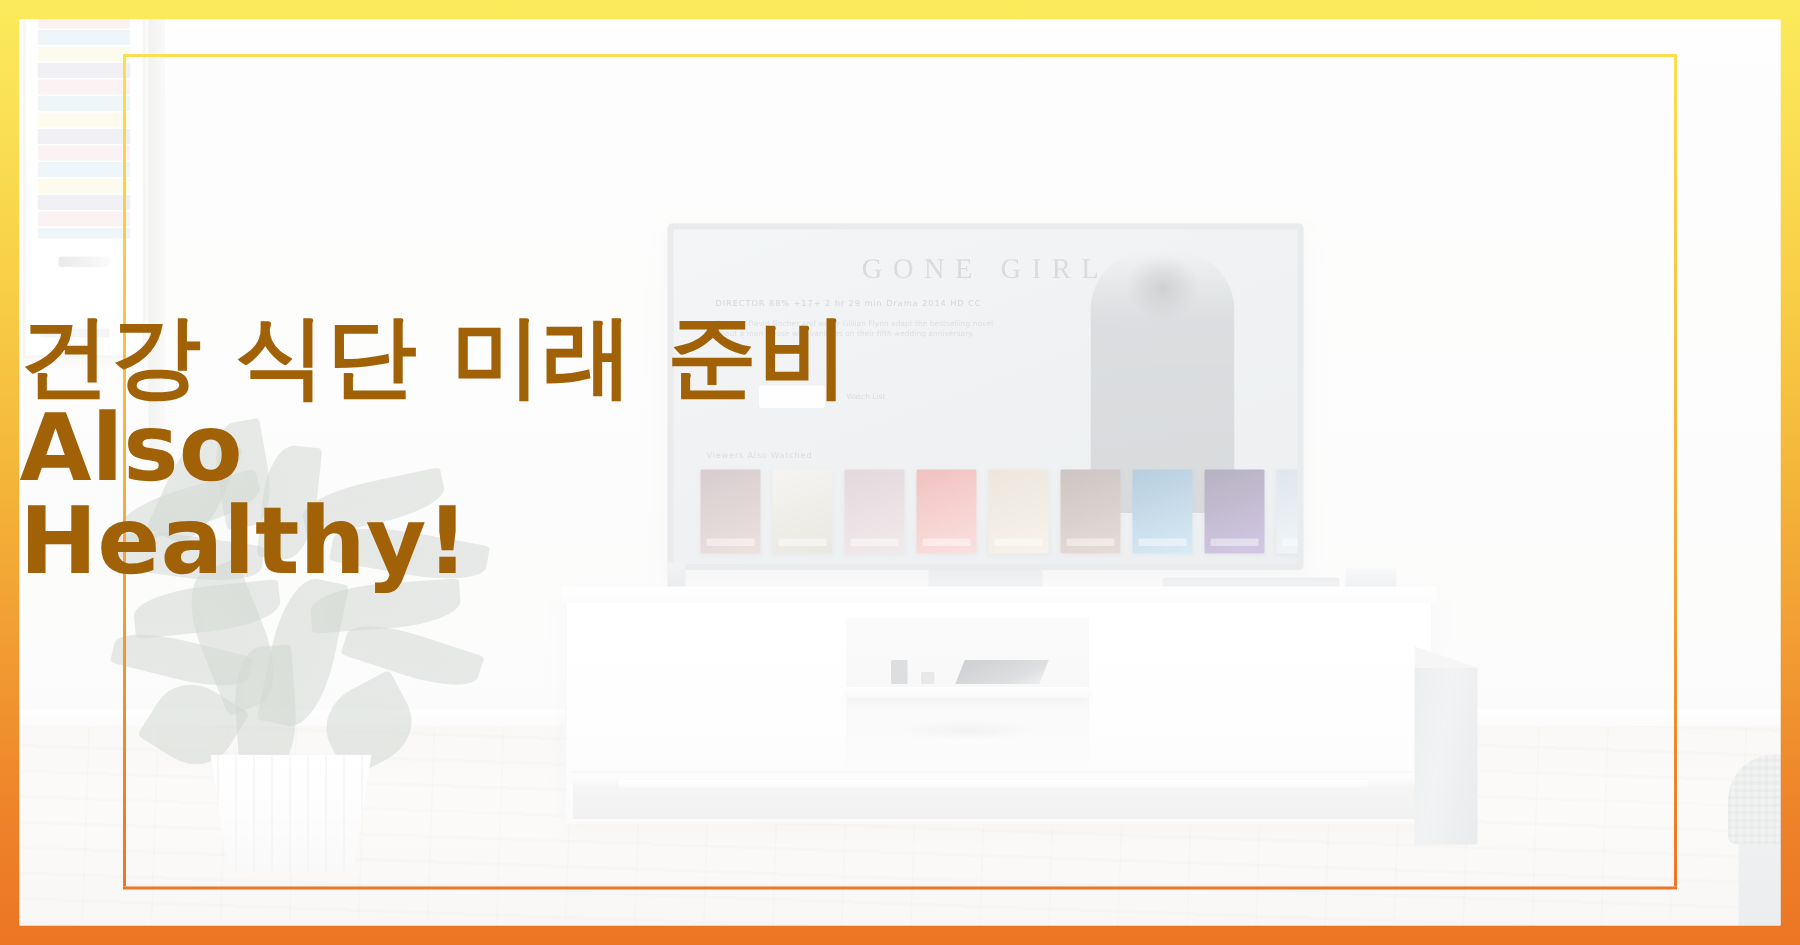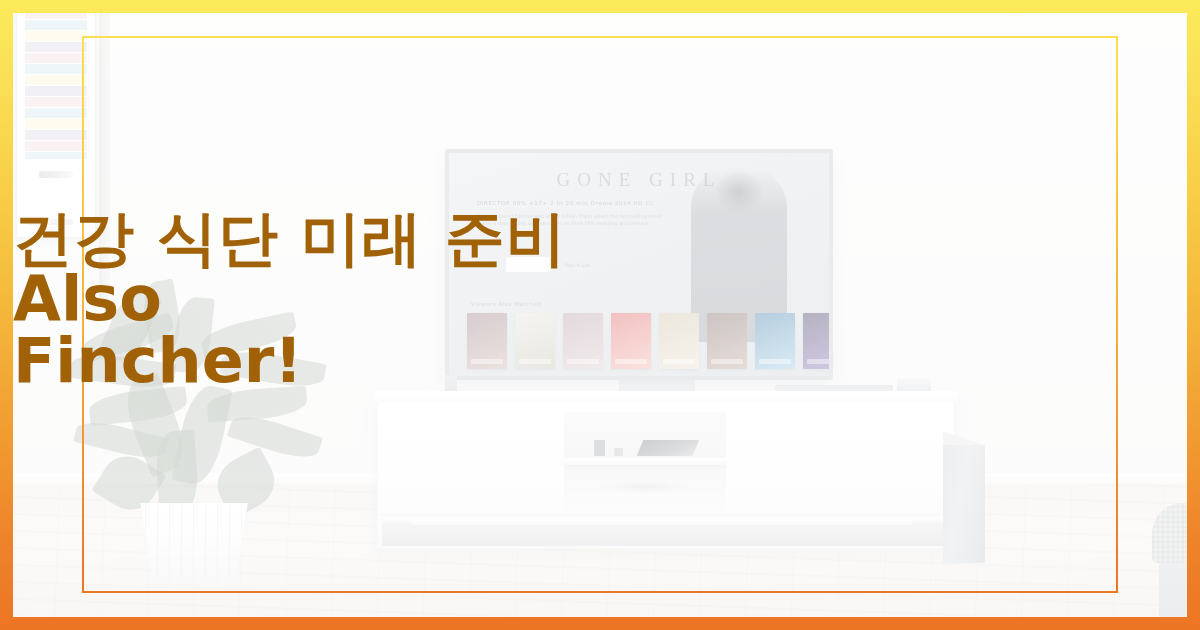--- a/index.html
+++ b/index.html
@@ -142,21 +142,21 @@
     width: 11px;
     height: 300px;
     background: linear-gradient(90deg,#D9D9D7,#ECECEA);
   }
 
   
   .tv {
     position: absolute;
     left: 432px;
     top: 136px;
-    width: 388px;
+    width: 424px;
     height: 231px;
     background: #BFC3C6;
     border-radius: 3px;
     padding: 4px;
     box-sizing: border-box;
     box-shadow: 0 6px 16px rgba(120,125,130,0.18);
   }
   .tv-screen {
     position: relative;
     width: 100%;
@@ -612,17 +612,17 @@
       <div class="basket"></div>
 
       <div class="wash"></div>
     </div>
 
     <div class="inner-rule"></div>
 
     <div class="headline">
       <span class="ln ln-ko">건강 식단 미래 준비</span>
       <span class="ln ln-en">Also</span>
-      <span class="ln ln-en">Fincher!</span>
+      <span class="ln ln-en">Healthy!</span>
     </div>
 
   </div>
 </div>
 
 </body></html>

